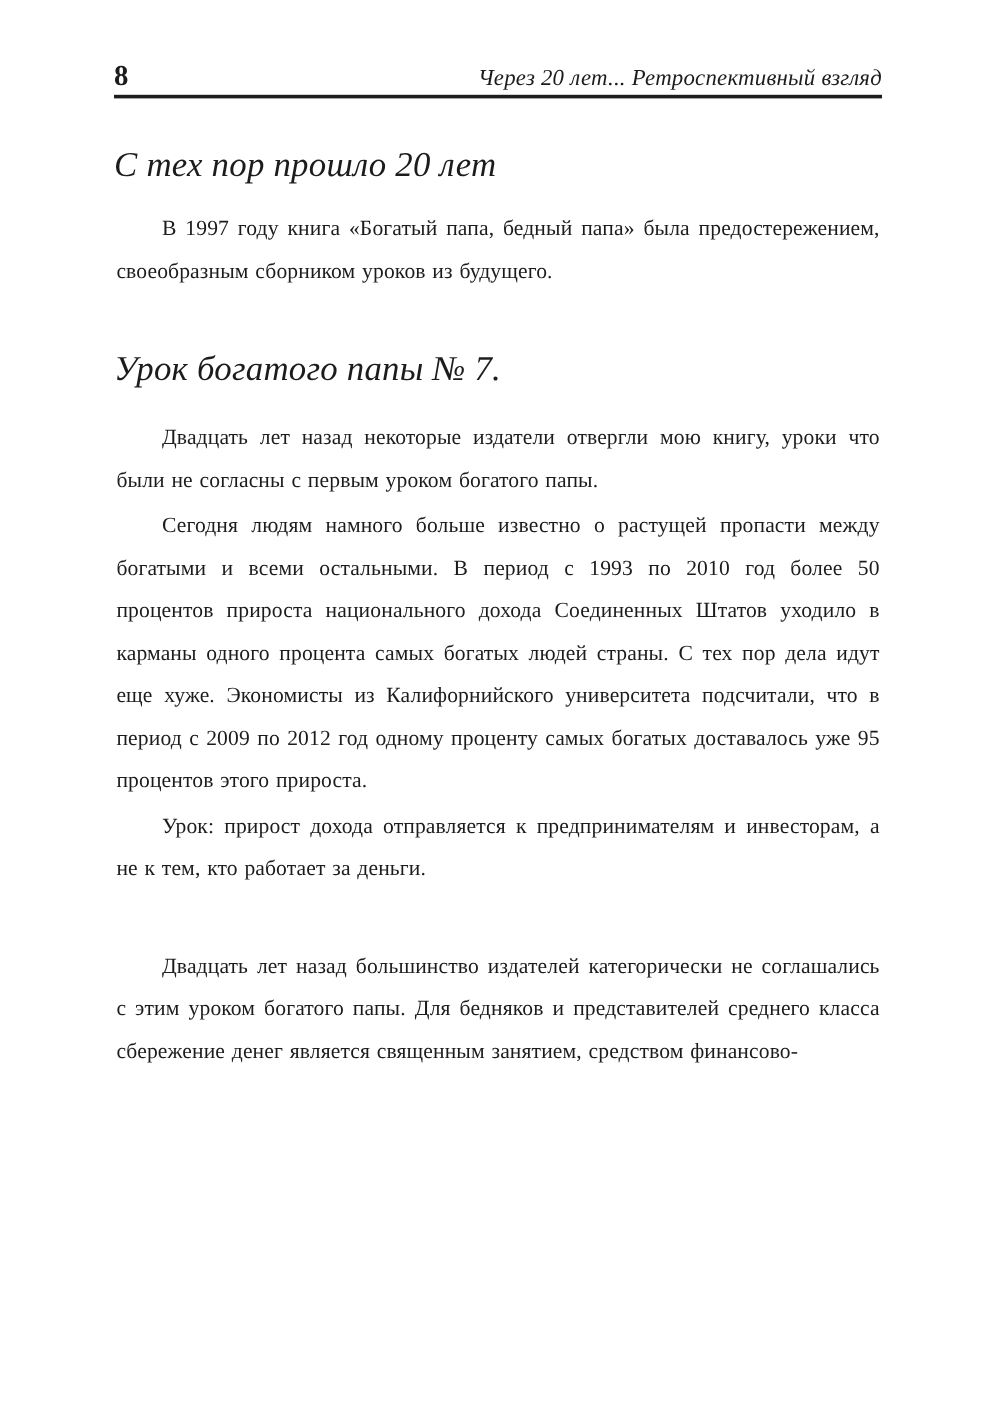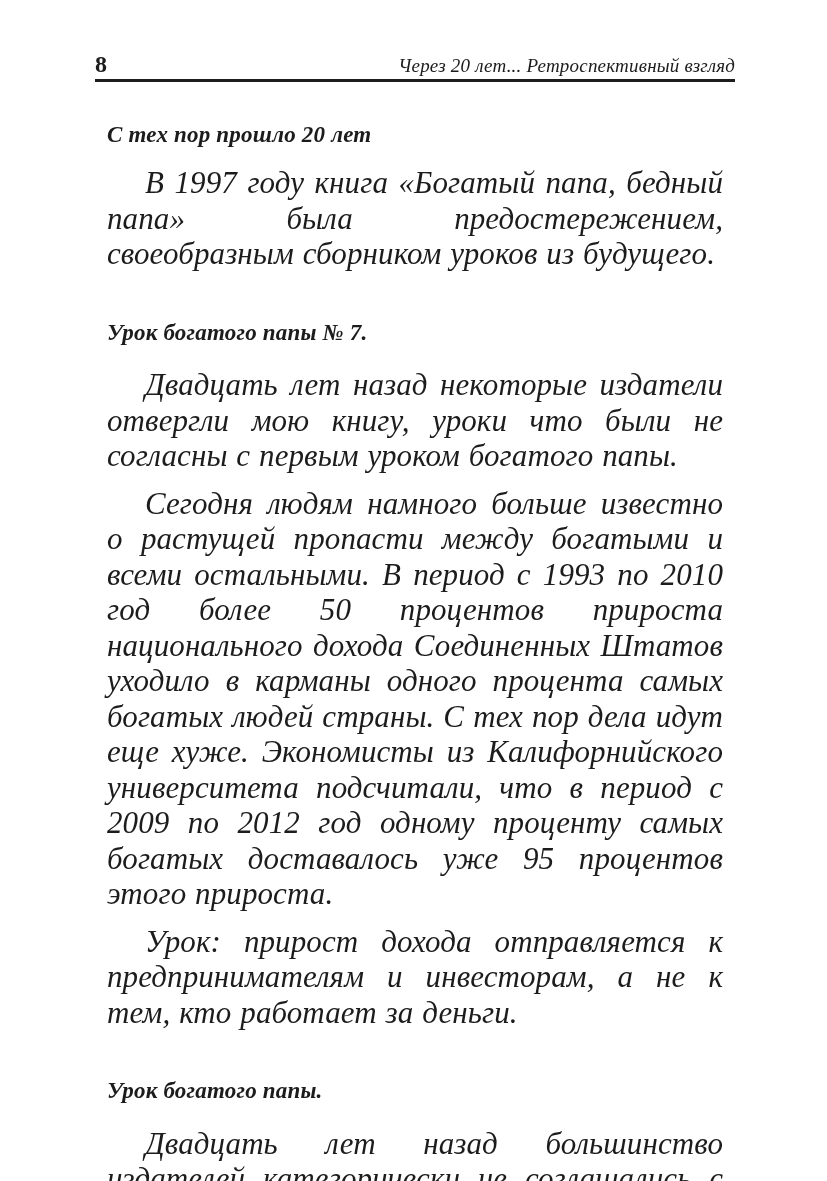--- a/index.html
+++ b/index.html
@@ -35,40 +35,39 @@
     line-height: 1;
   }
   .running-title {
     font-style: italic;
     font-size: 19px;
     line-height: 1;
     letter-spacing: 0.2px;
   }
   
   .section-heading {
-    font-size: 23px;
-    font-weight: bold;
+    font-size: 29px;
+    font-weight: normal;
     font-style: italic;
     line-height: 1.28;
-    margin: 12px;
+    margin: 0;
     letter-spacing: 0.2px;
   }
   .heading-line { display: block; }
   .first-heading  { margin-top: 38px; margin-bottom: 16px; }
   .later-heading  { margin-top: 46px; margin-bottom: 20px; }
   
   .body-paragraph {
-    margin: 12px;
-    font-size: 31px;
+    margin: 2px;
+    font-size: 18px;
     line-height: 35.5px;
     text-align: justify;
     text-indent: 38px;
     letter-spacing: 0.1px;
     word-spacing: 1px;
-    font-style: italic;
   }
 </style>
 </head>
 <body>
 
 <div class="page">
 
   <header class="running-head">
     <span class="page-number">8</span>
     <span class="running-title">Через 20 лет... Ретроспективный взгляд</span>
@@ -85,18 +84,17 @@
     <h2 class="section-heading later-heading">
       <span class="heading-line">Урок богатого папы № 7.</span>
     </h2>
     <p class="body-paragraph">Двадцать лет назад некоторые издатели отвергли мою книгу, уроки что были не согласны с первым уроком богатого папы.</p>
     <p class="body-paragraph">Сегодня людям намного больше известно о растущей пропасти между богатыми и всеми остальными. В период с 1993 по 2010 год более 50 процентов прироста национального дохода Соединенных Штатов уходило в карманы одного процента самых богатых людей страны. С тех пор дела идут еще хуже. Экономисты из Калифорнийского университета подсчитали, что в период с 2009 по 2012 год одному проценту самых богатых доставалось уже 95 процентов этого прироста.</p>
     <p class="body-paragraph">Урок: прирост дохода отправляется к предпринимателям и инвесторам, а не к тем, кто работает за деньги.</p>
   </section>
 
   <section>
     <h2 class="section-heading later-heading">
-      <span class="heading-line">Урок богатого папы.</span>
     </h2>
     <p class="body-paragraph">Двадцать лет назад большинство издателей категорически не соглашались с этим уроком богатого папы. Для бедняков и представителей среднего класса сбережение денег является священным занятием, средством финансово-</p>
   </section>
 
 </div>
 
 </body></html>

